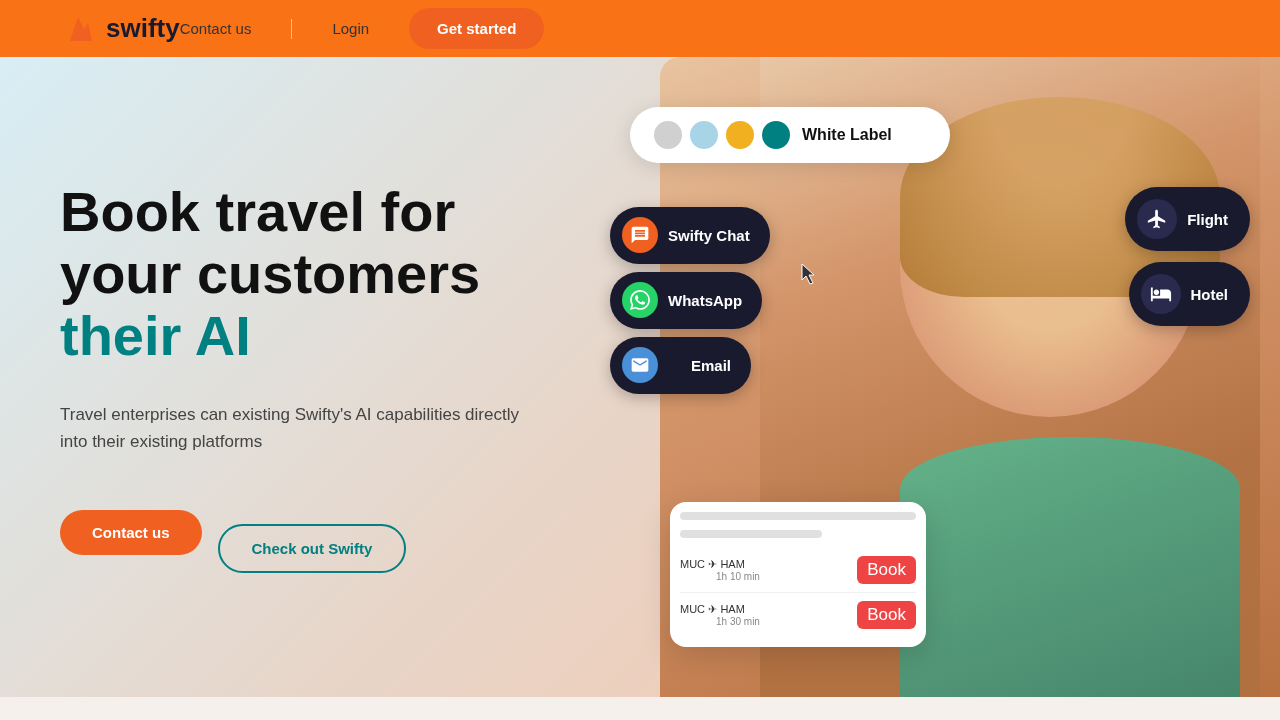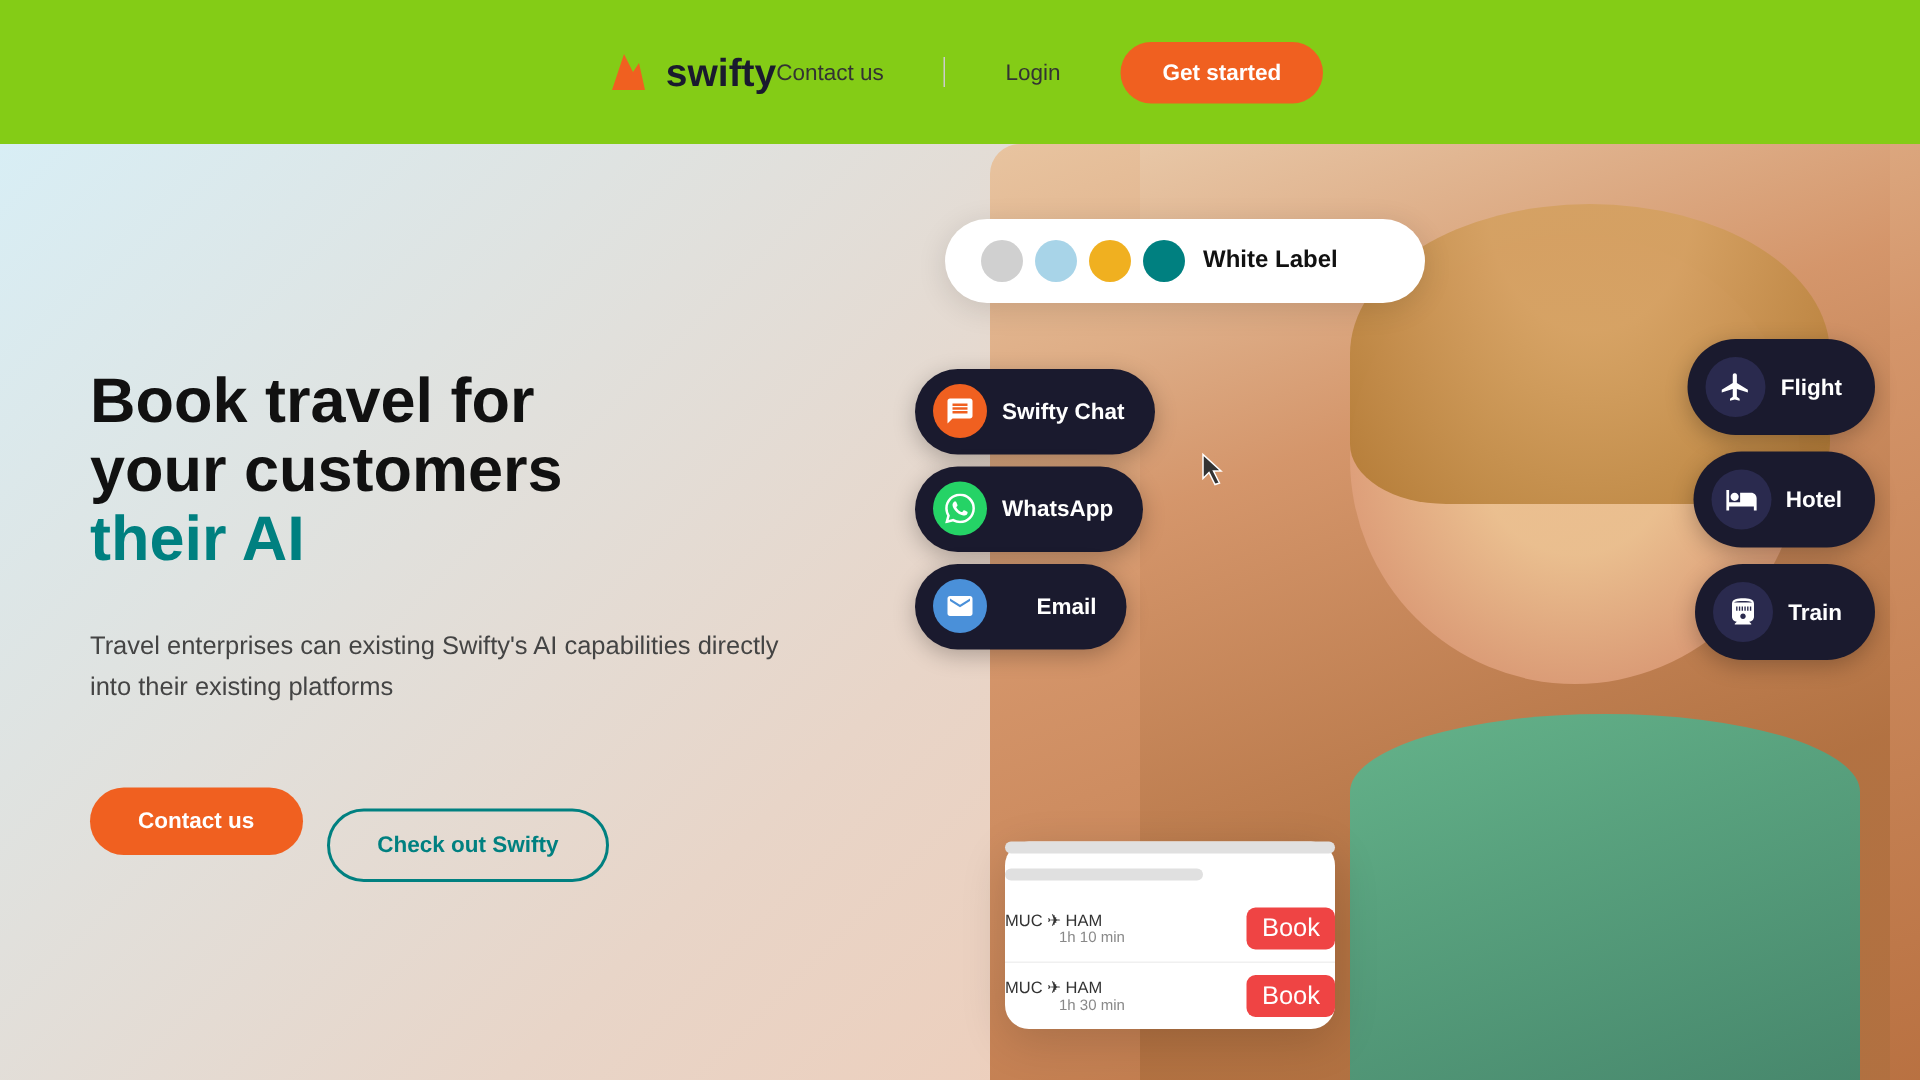--- a/index.html
+++ b/index.html
@@ -6,25 +6,25 @@
     body {
       font-family: -apple-system, BlinkMacSystemFont, 'Segoe UI', sans-serif;
       width: 1280px;
       height: 720px;
       overflow: hidden;
       background: #f5f0eb;
     }
 
     
     .navbar {
-      background: #84cc16;
-      height: 96px;
-      display: flex;
-      align-items: center;
-      justify-content: center;
+      background: #f97316;
+      height: 57px;
+      display: flex;
+      align-items: center;
+      justify-content: flex-start;
       padding: 0 60px;
       z-index: 10;
       position: relative;
     }
     .logo {
       display: flex;
       align-items: center;
       gap: 10px;
     }
     .logo-icon {
@@ -73,21 +73,21 @@
       overflow: hidden;
     }
 
     .hero-left {
       padding-left: 60px;
       width: 540px;
       z-index: 2;
     }
 
     .hero-title {
-      font-size: 42px;
+      font-size: 56px;
       font-weight: 800;
       color: #111;
       line-height: 1.1;
       margin-bottom: 35px;
     }
     .hero-title .highlight {
       color: #008080;
     }
 
     .hero-desc {
@@ -247,22 +247,22 @@
     .card-hotel  { top: 175px; right: 0px; }
     .card-train  { top: 250px; right: 0px; }
 
     
     .booking-widget {
       position: absolute;
       bottom: 20px;
       left: 100px;
       background: white;
       border-radius: 16px;
-      padding: 0;
-      width: 220px;
+      padding: 10px;
+      width: 256px;
       box-shadow: 0 8px 30px rgba(0,0,0,0.15);
     }
     .booking-line {
       height: 8px;
       background: #e0e0e0;
       border-radius: 4px;
       margin-bottom: 10px;
     }
     .booking-line.short { width: 60%; }
     .booking-row {
@@ -415,28 +415,20 @@
 
       <div class="service-card card-hotel">
         <div class="service-icon-circle">
           <svg width="22" height="22" viewBox="0 0 24 24" fill="white">
             <path d="M7 13c1.66 0 3-1.34 3-3S8.66 7 7 7s-3 1.34-3 3 1.34 3 3 3zm12-6h-8v7H3V5H1v15h2v-3h18v3h2v-9c0-2.21-1.79-4-4-4z"></path>
           </svg>
         </div>
         <span class="service-label">Hotel</span>
       </div>
 
-      <div class="service-card card-train">
-        <div class="service-icon-circle">
-          <svg width="22" height="22" viewBox="0 0 24 24" fill="white">
-            <path d="M12 2c-4 0-8 .5-8 4v9.5C4 17.43 5.57 19 7.5 19L6 20.5v.5h12v-.5L16.5 19c1.93 0 3.5-1.57 3.5-3.5V6c0-3.5-3.58-4-8-4zm0 2c2.97 0 5.56.3 6.6 1H5.4C6.44 4.3 9.03 4 12 4zm-4 7H7V8h1v3zm2 0H9V8h1v3zm2 0h-1V8h1v3zm2 0h-1V8h1v3zm2 0h-1V8h1v3zm2 0h-1V8h1v3zM12 17c-1.1 0-2-.9-2-2s.9-2 2-2 2 .9 2 2-.9 2-2 2z"></path>
-          </svg>
-        </div>
-        <span class="service-label">Train</span>
-      </div>
 
       <div class="booking-widget">
         <div class="booking-line"></div>
         <div class="booking-line short"></div>
         <div class="booking-row">
           <div>
             <div class="booking-route">MUC ✈ HAM</div>
             <div class="booking-time">1h 10 min</div>
           </div>
           <button class="booking-btn">Book</button>

